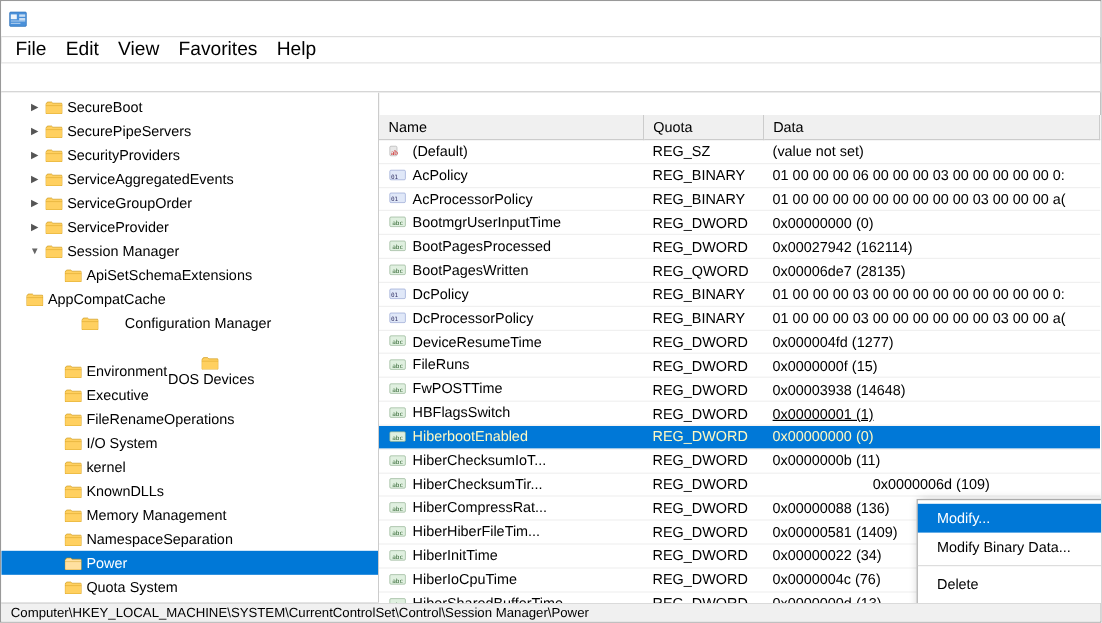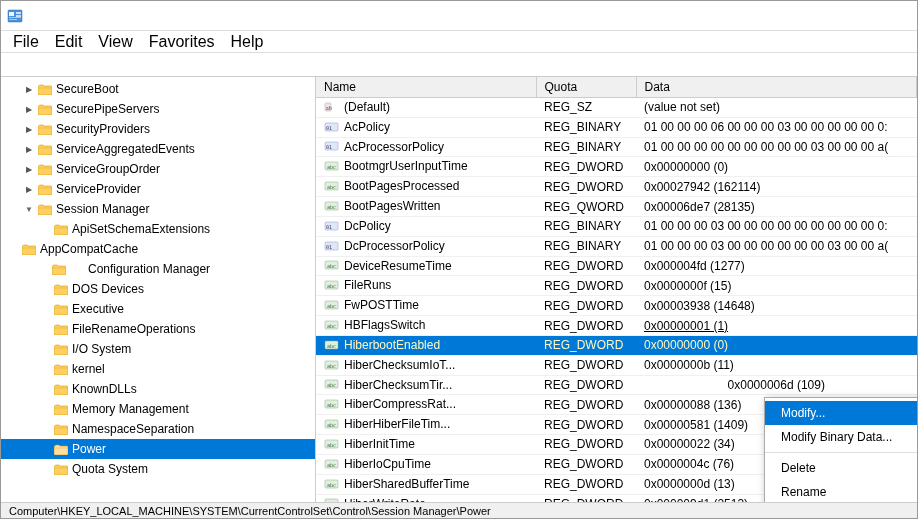--- a/index.html
+++ b/index.html
@@ -122,20 +122,21 @@
       display: inline-flex;
       align-items: center;
       justify-content: center;
     }
     .folder-svg { width: 14px; height: 12px; }
     .right-panel {
       flex: 1;
       overflow: auto;
       background: #fff;
       position: relative;
+      margin-top: 19px;
     }
     .registry-table {
       width: 100%;
       border-collapse: collapse;
     }
     .registry-table th {
       background: #f0f0f0;
       border-bottom: 1px solid #ccc;
       border-right: 1px solid #ccc;
       padding: 3px 8px;
@@ -322,39 +323,49 @@
           <div class="tree-item" style="">
             <span class="tree-expander" style="color: rgb(85, 85, 85);"></span>
             <span class="folder-icon">
               <svg class="folder-svg" viewBox="0 0 14 12" fill="none">
     <path d="M1 3 Q1 2 2 2 L5 2 L6 3 L13 3 Q14 3 14 4 L14 11 Q14 12 13 12 L1 12 Q0 12 0 11 L0 4 Q0 3 1 3Z" fill="#ffd060" stroke="#c8900a" stroke-width="0.5"></path>
     <path d="M0 5 L14 5" stroke="#c8900a" stroke-width="0.3"></path>
   </svg>
             </span>
             <span>AppCompatCache</span>
           </div>
-          <div class="tree-item" style="padding-left: 16px; gap: 18px;">
+          <div class="tree-item" style="padding-left: 32px; gap: 18px;">
             <span class="tree-expander" style="color: rgb(85, 85, 85);"></span>
             <span class="folder-icon">
               <svg class="folder-svg" viewBox="0 0 14 12" fill="none">
     <path d="M1 3 Q1 2 2 2 L5 2 L6 3 L13 3 Q14 3 14 4 L14 11 Q14 12 13 12 L1 12 Q0 12 0 11 L0 4 Q0 3 1 3Z" fill="#ffd060" stroke="#c8900a" stroke-width="0.5"></path>
     <path d="M0 5 L14 5" stroke="#c8900a" stroke-width="0.3"></path>
   </svg>
             </span>
             <span>Configuration Manager</span>
           </div>
-          <div class="tree-item" style="padding-left: 36px;">
+          <div class="tree-item" style="padding-left: 36px; flex-direction: column;">
             <span class="tree-expander" style="color: rgb(85, 85, 85);"></span>
             <span class="folder-icon">
               <svg class="folder-svg" viewBox="0 0 14 12" fill="none">
     <path d="M1 3 Q1 2 2 2 L5 2 L6 3 L13 3 Q14 3 14 4 L14 11 Q14 12 13 12 L1 12 Q0 12 0 11 L0 4 Q0 3 1 3Z" fill="#ffd060" stroke="#c8900a" stroke-width="0.5"></path>
     <path d="M0 5 L14 5" stroke="#c8900a" stroke-width="0.3"></path>
   </svg>
             </span>
             <span>DOS Devices</span>
+          </div>
+          <div class="tree-item" style="padding-left: 36px;">
+            <span class="tree-expander" style="color: rgb(85, 85, 85);"></span>
+            <span class="folder-icon">
+              <svg class="folder-svg" viewBox="0 0 14 12" fill="none">
+    <path d="M1 3 Q1 2 2 2 L5 2 L6 3 L13 3 Q14 3 14 4 L14 11 Q14 12 13 12 L1 12 Q0 12 0 11 L0 4 Q0 3 1 3Z" fill="#ffd060" stroke="#c8900a" stroke-width="0.5"></path>
+    <path d="M0 5 L14 5" stroke="#c8900a" stroke-width="0.3"></path>
+  </svg>
+            </span>
+            <span>Environment</span>
           </div>
           <div class="tree-item" style="padding-left: 36px;">
             <span class="tree-expander" style="color: rgb(85, 85, 85);"></span>
             <span class="folder-icon">
               <svg class="folder-svg" viewBox="0 0 14 12" fill="none">
     <path d="M1 3 Q1 2 2 2 L5 2 L6 3 L13 3 Q14 3 14 4 L14 11 Q14 12 13 12 L1 12 Q0 12 0 11 L0 4 Q0 3 1 3Z" fill="#ffd060" stroke="#c8900a" stroke-width="0.5"></path>
     <path d="M0 5 L14 5" stroke="#c8900a" stroke-width="0.3"></path>
   </svg>
             </span>
             <span>Executive</span>

